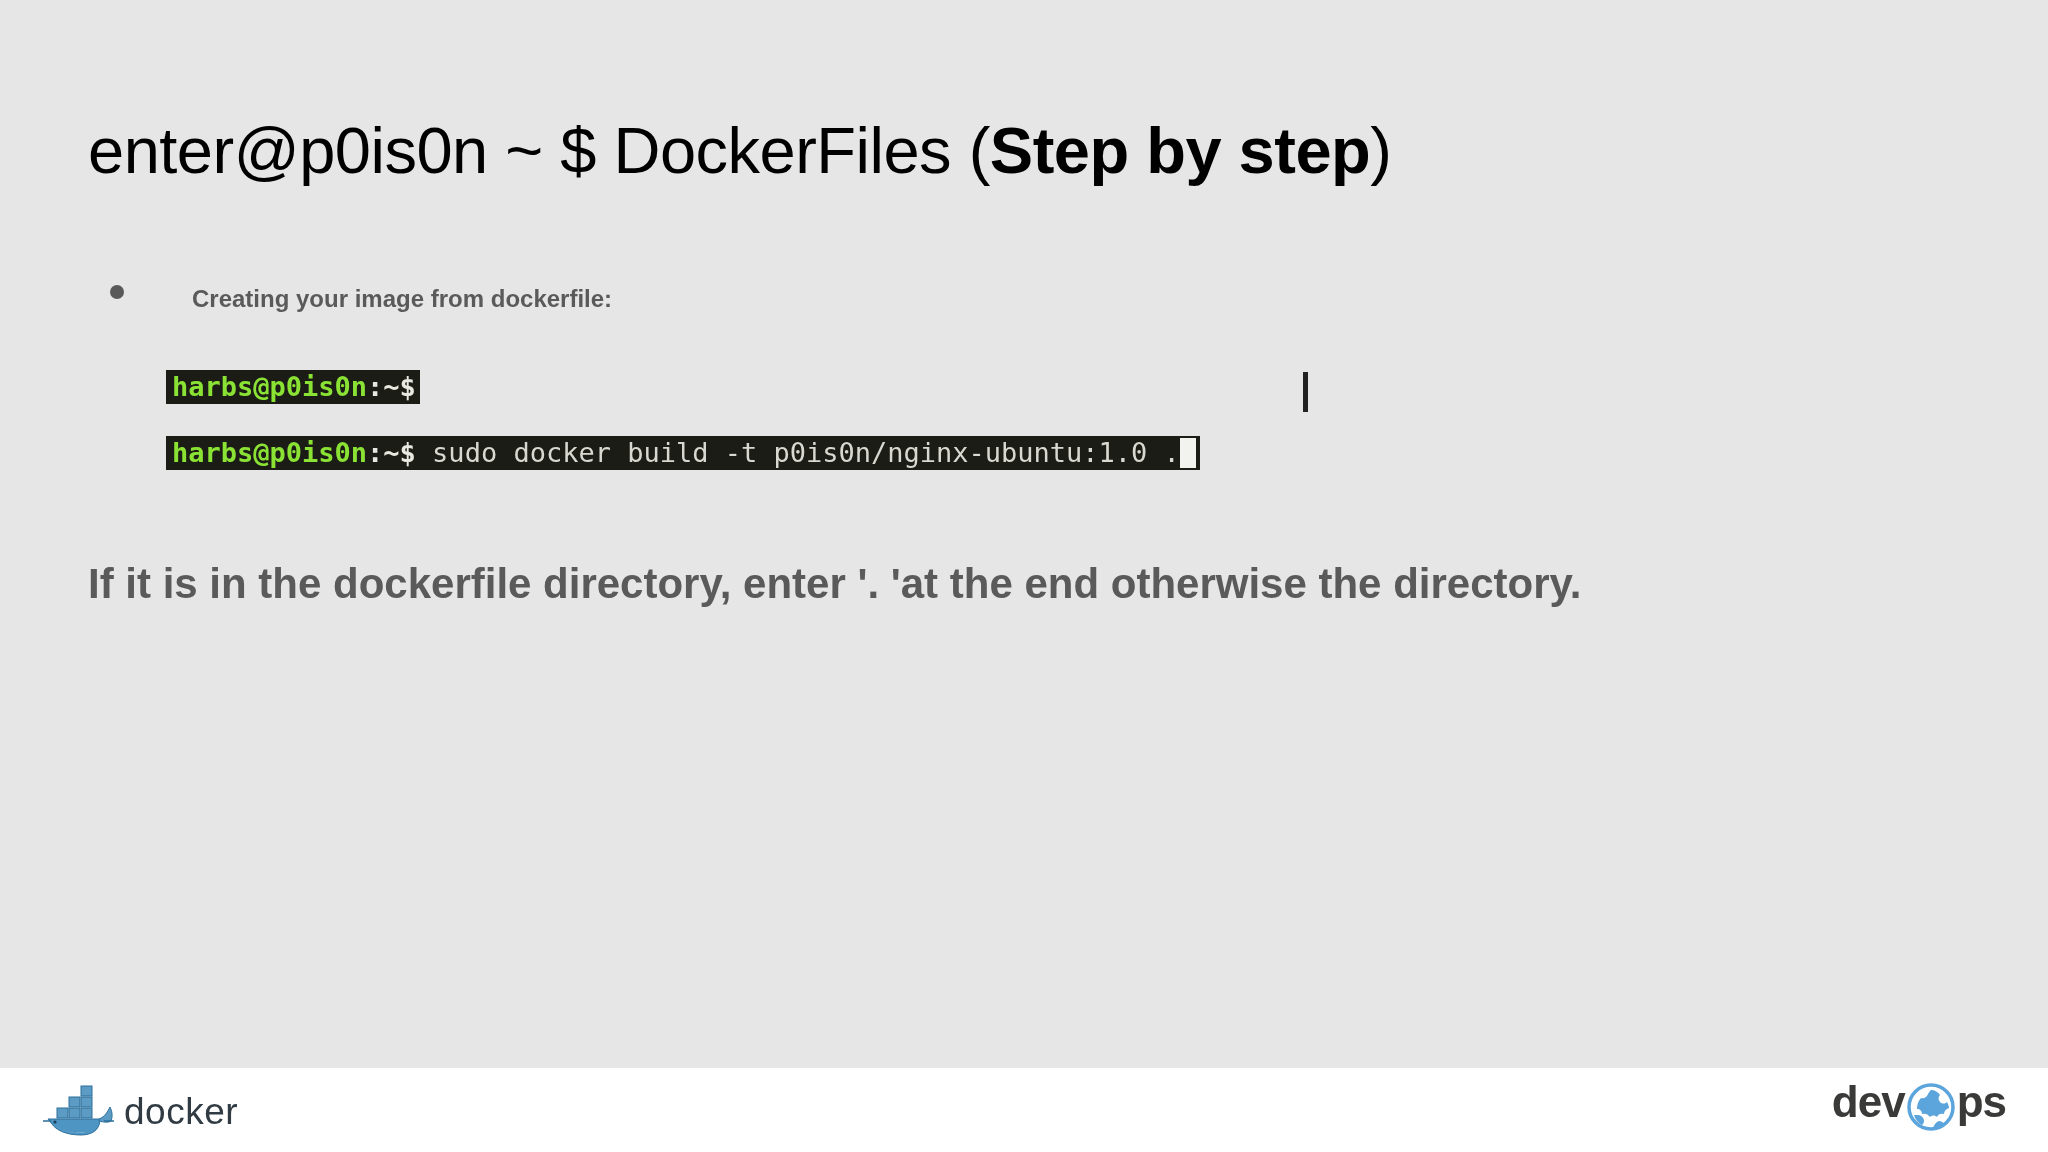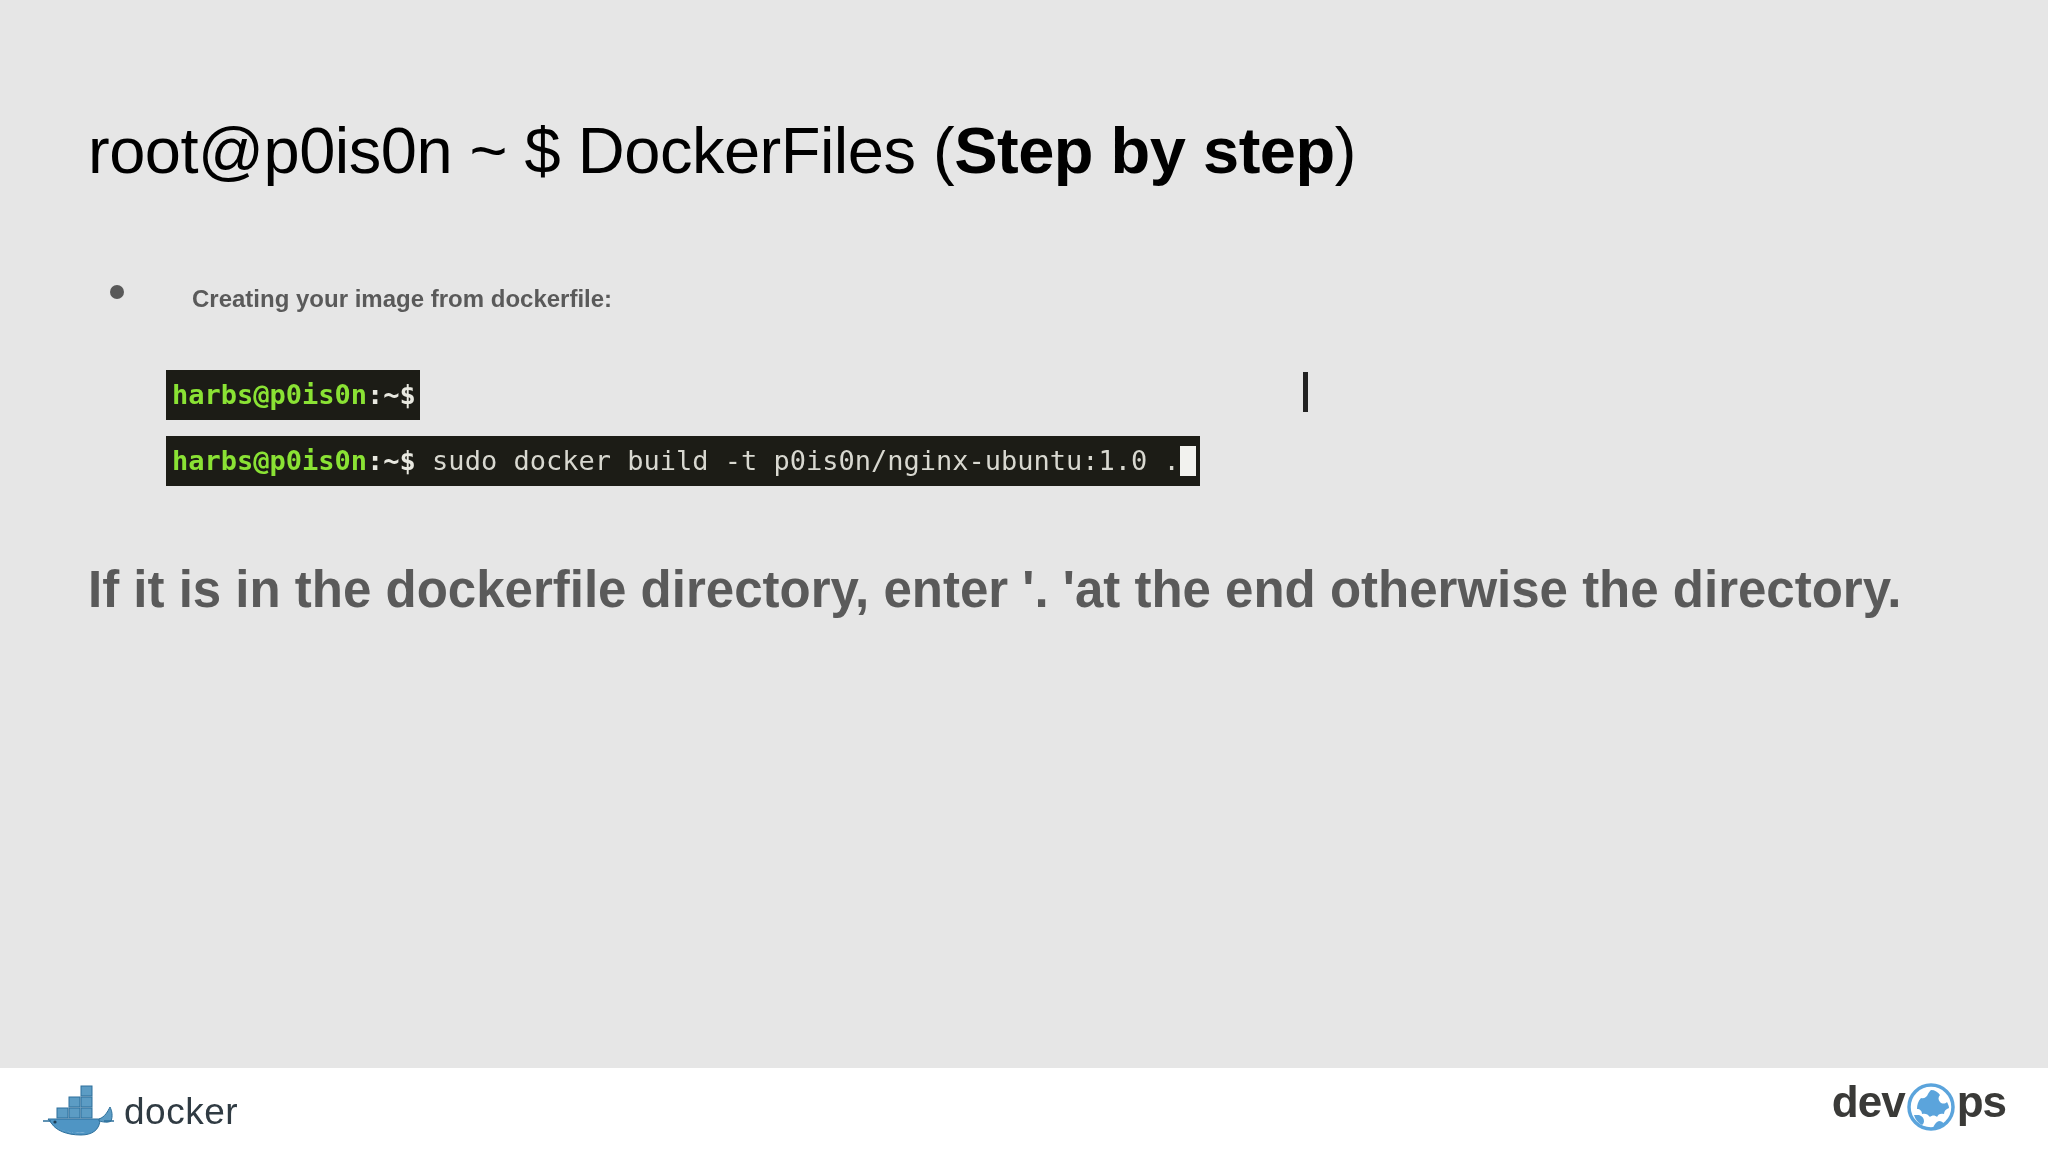--- a/index.html
+++ b/index.html
@@ -65,21 +65,21 @@
   .term-line {
     position: absolute;
     background: #1c1c16;
     color: #d4d4cc;
     font-family: "DejaVu Sans Mono", "Liberation Mono", monospace;
     font-size: 27px;
     line-height: 38px;
     white-space: pre;
     padding: 0 4px 0 6px;
     box-sizing: content-box;
-    height: 50px;
+    height: 34px;
     display: flex;
     align-items: center;
   }
   .term-line .prompt-user {
     color: #8ae234;
     font-weight: 700;
   }
   .term-line .prompt-path {
     color: #e8e8e0;
     font-weight: 700;
@@ -109,21 +109,21 @@
     width: 5px;
     height: 40px;
     background: #222222;
   }
 
   
   #note-text {
     position: absolute;
     left: 88px;
     top: 560px;
-    font-size: 51px;
+    font-size: 42px;
     font-weight: 600;
     color: #5a5a5a;
     white-space: nowrap;
     letter-spacing: 0px;
   }
 
   
   #footer-bar {
     position: absolute;
     left: 0;
@@ -166,21 +166,21 @@
     margin: 0 1px;
     position: relative;
     top: 2px;
   }
 </style>
 </head>
 <body>
 
 <div id="slide">
 
-  <div id="slide-title"><span class="t-regular">root@p0is0n ~ $ DockerFiles (</span><span class="t-bold">Step by step</span><span class="t-regular">)</span></div>
+  <div id="slide-title"><span class="t-regular">enter@p0is0n ~ $ DockerFiles (</span><span class="t-bold">Step by step</span><span class="t-regular">)</span></div>
 
   <div id="bullet-row">
     <span class="bullet-mark"></span>
     <span class="bullet-text">Creating your image from dockerfile:</span>
   </div>
 
   <div class="term-line" id="term-line-1"><span class="prompt-user">harbs@p0is0n</span><span class="prompt-path">:~$</span></div>
 
   <div id="term-cursor-bar"></div>
 

